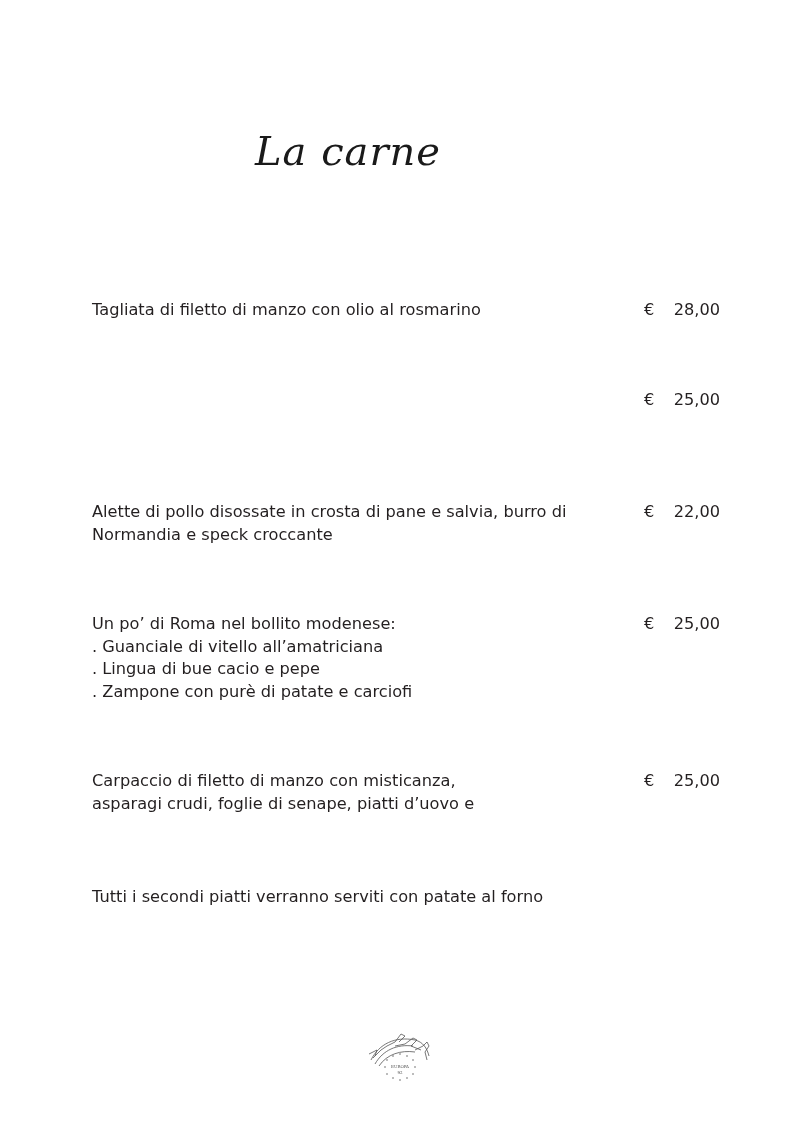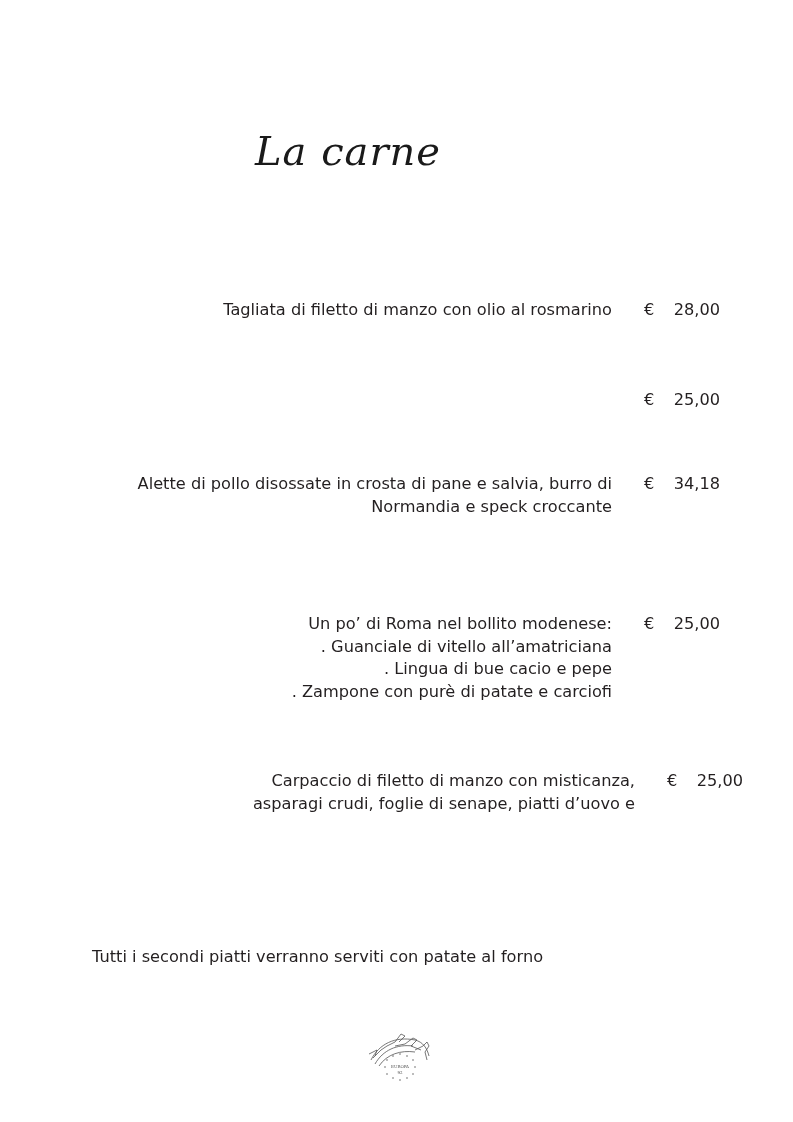--- a/index.html
+++ b/index.html
@@ -3,24 +3,24 @@
 <meta charset="utf-8">
 <style>
   html, body { margin: 0; padding: 0; background: #ffffff; }
   body { width: 793px; height: 1122px; position: relative; overflow: hidden;
          font-family: "DejaVu Sans", sans-serif; color: #231f20; }
   .title { position: absolute; left: 0; width: 696px; top: 128px; text-align: center;
            font-family: "DejaVu Serif", serif; font-style: italic; font-size: 40px;
            letter-spacing: 1px; color: #1a1a1a; }
   .item { position: absolute; left: 92px; width: 628px; }
   .desc { font-size: 16.2px; line-height: 22.5px; width: 520px; white-space: nowrap; }
-  .desc div { white-space: nowrap; text-align: right; }
+  .desc div { white-space: nowrap; }
   .price { position: absolute; top: 0; right: 0; font-size: 16.2px; line-height: 22.5px;
            width: 76px; display: flex; justify-content: space-between; }
-  .note { position: absolute; left: 92px; top: 946px; font-size: 16.2px; line-height: 22.5px; }
+  .note { position: absolute; left: 92px; top: 886px; font-size: 16.2px; line-height: 22.5px; }
   .logo { position: absolute; left: 365px; top: 1020px; width: 70px; height: 66px; }
 </style>
 </head>
 <body>
 
 <div class="title">La carne</div>
 
 <div class="item" style="top:299px;">
   <div class="desc">
     <div>Tagliata di filetto di manzo con olio al rosmarino</div>
@@ -33,45 +33,45 @@
 
 <div class="item" style="top:389px;">
   <div class="desc">
   </div>
   <div class="price">
     <span>€</span>
     <span>25,00</span>
   </div>
 </div>
 
-<div class="item" style="top:473px;">
+<div class="item" style="top:501px;">
   <div class="desc">
     <div>Alette di pollo disossate in crosta di pane e salvia, burro di</div>
     <div>Normandia e speck croccante</div>
   </div>
   <div class="price">
     <span>€</span>
-    <span>34,18</span>
+    <span>22,00</span>
   </div>
 </div>
 
 <div class="item" style="top:613px;">
   <div class="desc">
     <div>Un po’ di Roma nel bollito modenese:</div>
     <div>. Guanciale di vitello all’amatriciana</div>
     <div>. Lingua di bue cacio e pepe</div>
     <div>. Zampone con purè di patate e carciofi</div>
   </div>
   <div class="price">
     <span>€</span>
     <span>25,00</span>
   </div>
 </div>
 
-<div class="item" style="top:770px;margin-left:23px;">
+<div class="item" style="top:770px;">
   <div class="desc">
     <div>Carpaccio di filetto di manzo con misticanza,</div>
     <div>asparagi crudi, foglie di senape, piatti d’uovo e</div>
   </div>
   <div class="price">
     <span>€</span>
     <span>25,00</span>
   </div>
 </div>
 

